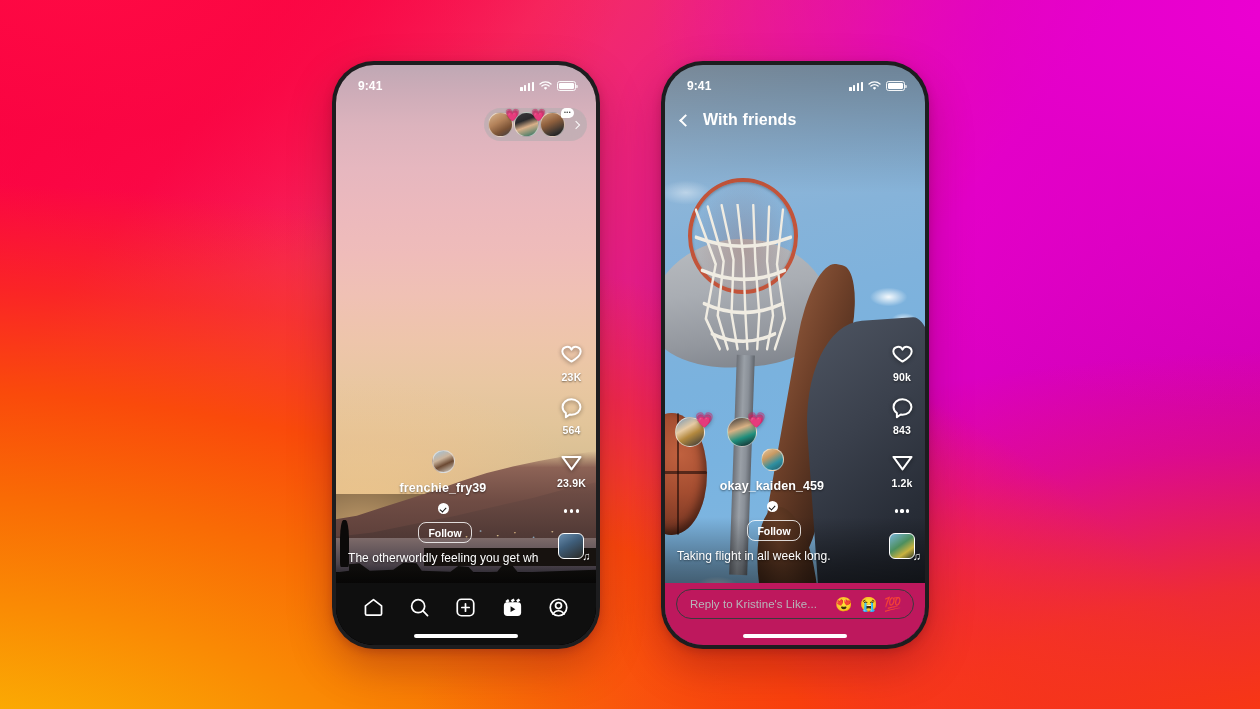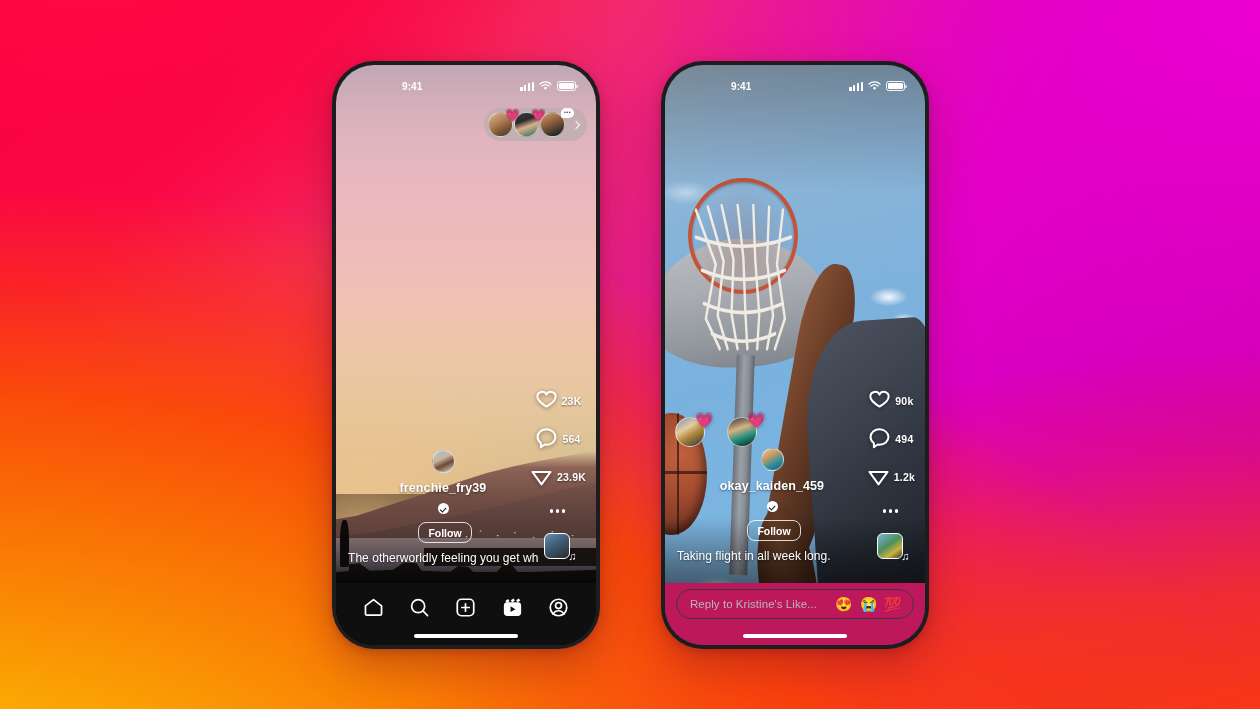--- a/index.html
+++ b/index.html
@@ -62,21 +62,21 @@
     background: #000;
   }
 
   
   .statusbar {
     position: absolute; top: 0; left: 0; right: 0; height: 34px;
     display: flex; align-items: center; justify-content: space-between;
     padding: 8px 20px 0 22px;
     z-index: 40; color: #fff;
   }
-  .sb-time { font-size: 10px; font-weight: 700; letter-spacing: .1px; margin-left: 44px; }
+  .sb-time { font-size: 12px; font-weight: 700; letter-spacing: .1px; }
   .sb-right { display: flex; align-items: center; gap: 5px; }
   .sig { display: flex; align-items: flex-end; gap: 1.4px; height: 9px; }
   .sig i { display: block; width: 2.4px; background: #fff; border-radius: .6px; }
   .sig i:nth-child(1) { height: 3.5px; }
   .sig i:nth-child(2) { height: 5.3px; }
   .sig i:nth-child(3) { height: 7.1px; }
   .sig i:nth-child(4) { height: 9px; }
   .batt {
     width: 19px; height: 9.5px; border: 1.2px solid rgba(255,255,255,.92);
     border-radius: 2.6px; padding: 1.1px; position: relative;
@@ -287,21 +287,21 @@
     border-top: 1.6px solid rgba(255,255,255,.95);
     transform: rotate(45deg);
   }
 
   
   .rail {
     position: absolute; right: 10px; bottom: 86px;
     display: flex; flex-direction: column; align-items: center;
     gap: 13px; z-index: 30; color: #fff;
   }
-  .rail-item { display: flex; flex-direction: row; align-items: center; gap: 3px; }
+  .rail-item { display: flex; flex-direction: column; align-items: center; gap: 3px; }
   .rail-item svg { display: block; filter: drop-shadow(0 1px 2px rgba(0,0,0,.45)); }
   .rail-count {
     font-size: 10.5px; font-weight: 600; letter-spacing: .2px;
     text-shadow: 0 1px 2px rgba(0,0,0,.5);
   }
   .dots {
     display: flex; gap: 2.6px; align-items: center; height: 18px;
   }
   .dots i { width: 3.1px; height: 3.1px; border-radius: 50%; background: #fff; }
   .audio-thumb {
@@ -602,20 +602,26 @@
             <path d="M6.5 8.7 4.8 6.9a2.5 2.5 0 0 1 3.4 0z" fill="#fff"></path>
             <path d="M2.9 5.1a5.4 5.4 0 0 1 7.2 0" stroke="#fff" stroke-width="1.3" fill="none" stroke-linecap="round"></path>
             <path d="M1 3a8.3 8.3 0 0 1 11 0" stroke="#fff" stroke-width="1.3" fill="none" stroke-linecap="round"></path>
           </svg>
           <span class="batt">
               <span></span>
             </span>
         </div>
       </div>
 
+      <div class="app-header">
+        <div class="hdr-left">
+          <span class="back-arrow"></span>
+          <span class="hdr-title">With friends</span>
+        </div>
+      </div>
 
       <div class="float-reaction fr-1">
         <div class="fr-pic"></div>
         <span class="fr-heart">💗</span>
       </div>
       <div class="float-reaction fr-2">
         <div class="fr-pic"></div>
         <span class="fr-heart">💗</span>
       </div>
 
@@ -623,21 +629,21 @@
         <div class="rail-item">
           <svg width="25" height="25" viewBox="0 0 24 24" fill="none" stroke="#fff" stroke-width="1.9" stroke-linecap="round" stroke-linejoin="round">
             <path d="M20.8 8.2c0 4.6-8.8 9.6-8.8 9.6s-8.8-5-8.8-9.6a4.6 4.6 0 0 1 8.8-1.8 4.6 4.6 0 0 1 8.8 1.8z"></path>
           </svg>
           <span class="rail-count">90k</span>
         </div>
         <div class="rail-item">
           <svg width="25" height="25" viewBox="0 0 24 24" fill="none" stroke="#fff" stroke-width="1.9" stroke-linecap="round" stroke-linejoin="round">
             <path d="M12 3.2c-4.8 0-8.6 3.3-8.6 7.4 0 2.3 1.2 4.4 3.2 5.7v4l3.7-2.5c.5.1 1.1.1 1.7.1 4.8 0 8.6-3.3 8.6-7.3S16.8 3.2 12 3.2z"></path>
           </svg>
-          <span class="rail-count">494</span>
+          <span class="rail-count">843</span>
         </div>
         <div class="rail-item">
           <svg width="25" height="25" viewBox="0 0 24 24" fill="none" stroke="#fff" stroke-width="1.9" stroke-linecap="round" stroke-linejoin="round">
             <path d="M3.3 7.6h17.4L12 19.6z"></path>
           </svg>
           <span class="rail-count">1.2k</span>
         </div>
         <div class="dots">
             <i></i>
             <i></i>

